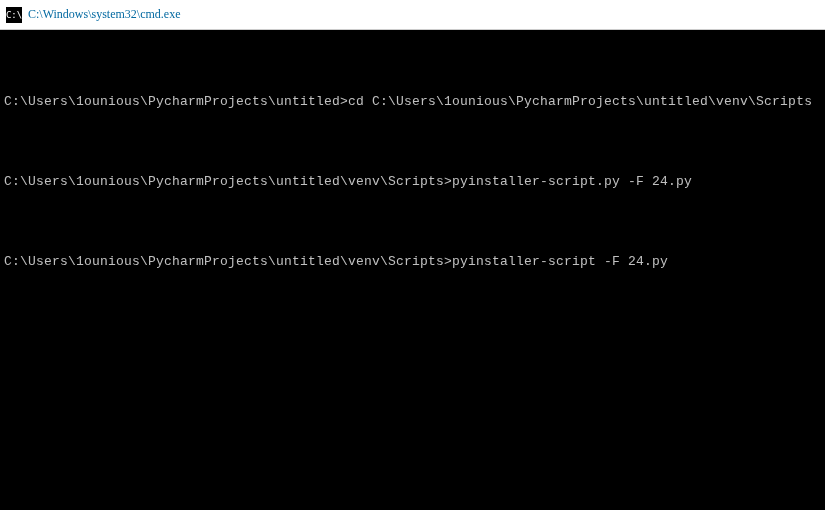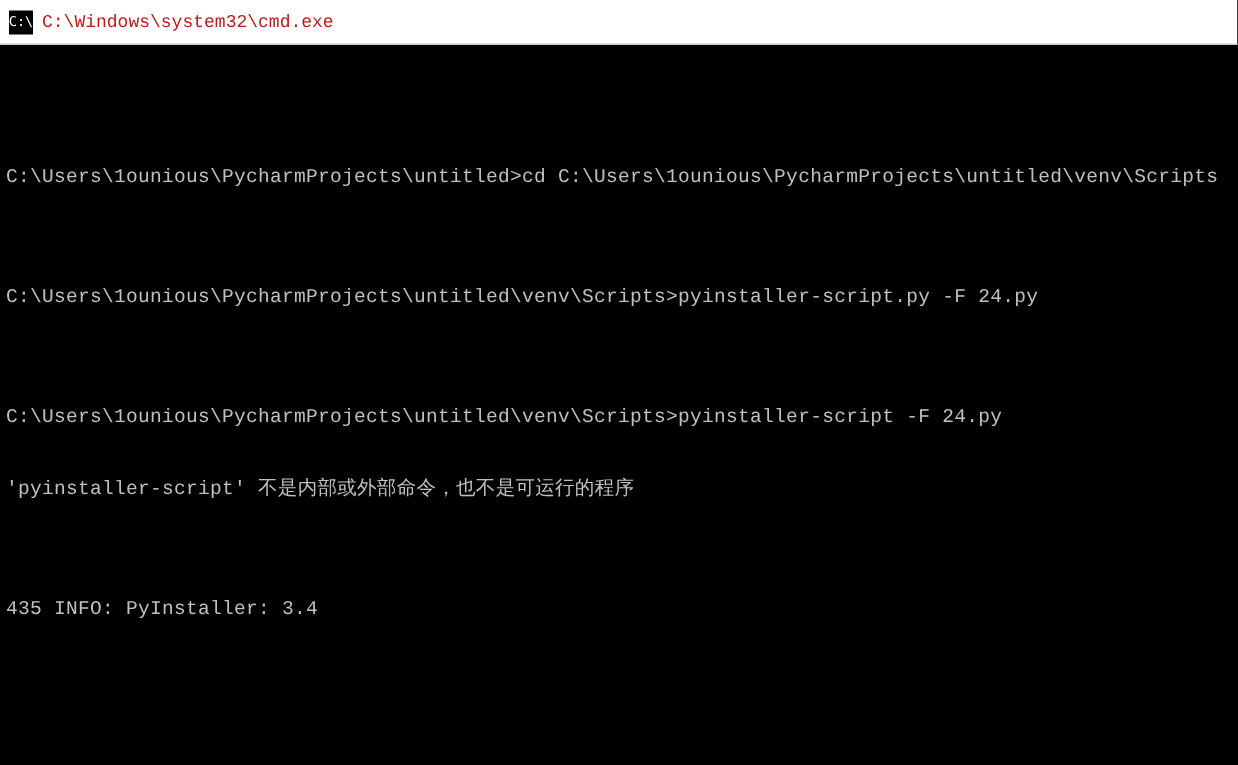--- a/index.html
+++ b/index.html
@@ -29,29 +29,29 @@
       margin-right: 6px;
       display: flex;
       align-items: center;
       justify-content: center;
       font-size: 9px;
       color: #fff;
       font-family: monospace;
     }
     .title-text {
       font-size: 12px;
-      color: #b91c1c;
-      font-family: Liberation Mono, monospace;
+      color: #0369a1;
+      font-family: Liberation Serif, serif;
     }
     .terminal {
       background: #000;
       color: #c0c0c0;
       font-size: 13px;
       line-height: 16px;
-      padding: 16px 4px;
+      padding: 0 4px;
       white-space: pre;
       letter-spacing: 0.2px;
       height: calc(100% - 30px);
       overflow: hidden;
     }
     .line {
       white-space: pre-wrap;
       word-break: break-all;
     }
   </style>
@@ -63,23 +63,21 @@
   <div class="title-text">C:\Windows\system32\cmd.exe</div>
 </div>
 
 <div class="terminal">
   <div class="line"></div>
   <div class="line">C:\Users\1ounious\PycharmProjects\untitled&gt;cd C:\Users\1ounious\PycharmProjects\untitled\venv\Scripts</div>
   <div class="line"></div>
   <div class="line">C:\Users\1ounious\PycharmProjects\untitled\venv\Scripts&gt;pyinstaller-script.py -F 24.py</div>
   <div class="line"></div>
   <div class="line">C:\Users\1ounious\PycharmProjects\untitled\venv\Scripts&gt;pyinstaller-script -F 24.py</div>
-  <div class="line">'pyinstaller-script' 不是内部或外部命令，也不是可运行的程序</div>
   <div class="line"></div>
-  <div class="line">435 INFO: PyInstaller: 3.4</div>
   
   
   
   
   
   
   
   
   
   

